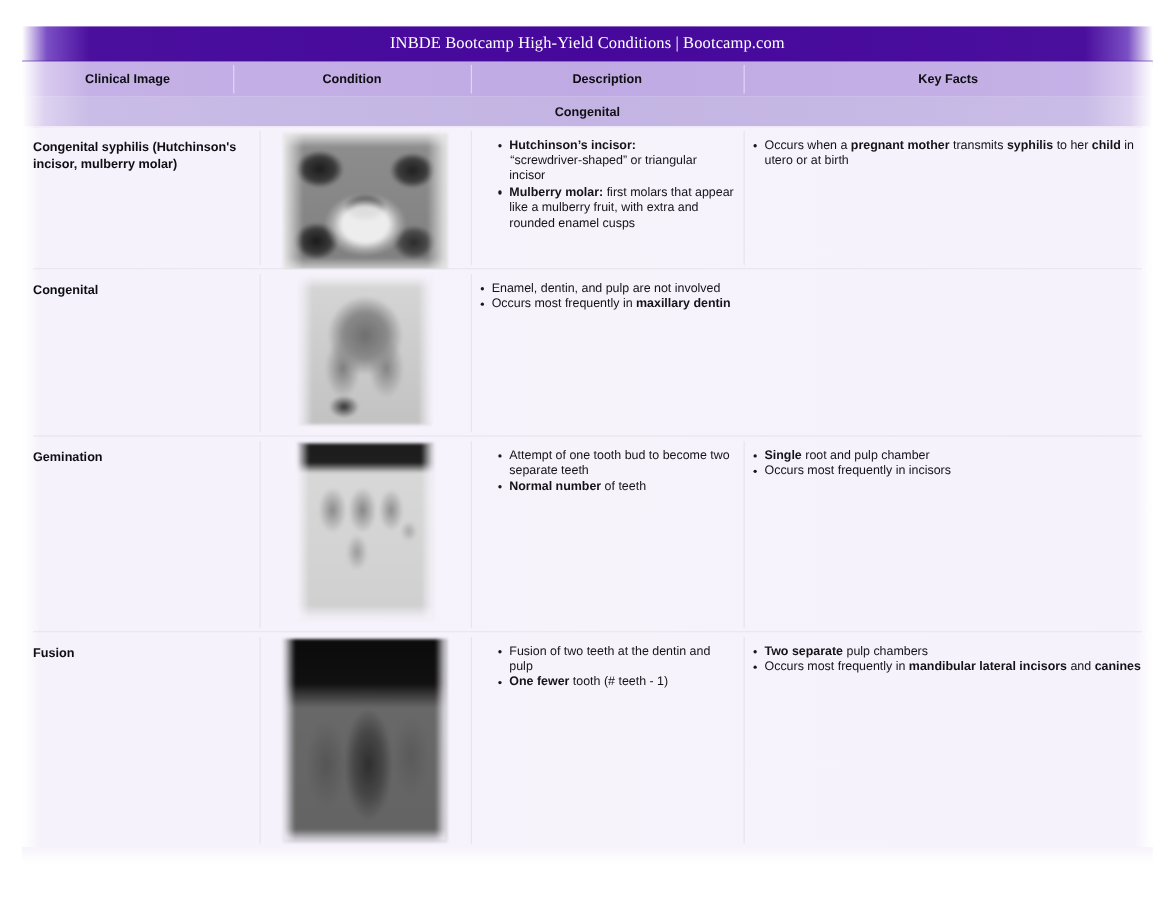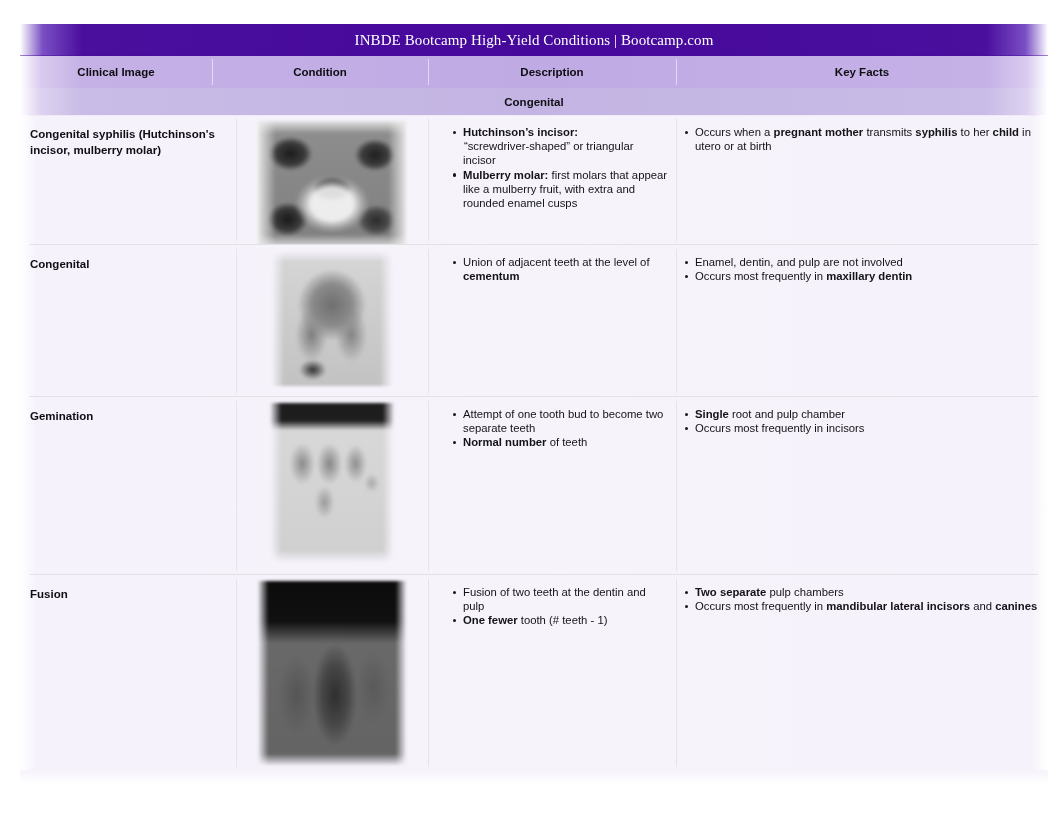--- a/index.html
+++ b/index.html
@@ -340,25 +340,20 @@
     <div class="trow" style="height:152px">
       <div class="cell-condition">
         <div class="cond-name">Congenital</div>
       </div>
       <div class="cell-image">
         <div class="xray xray-2">
           <div class="layer l1"></div>
             <div class="layer l2"></div>
         </div>
       </div>
-      <div class="cell-desc">
-        <ul class="bl">
-          <li>Union of adjacent teeth at the level of <b>cementum</b></li>
-        </ul>
-      </div>
       <div class="cell-facts">
         <ul class="bl">
           <li>Enamel, dentin, and pulp are not involved</li>
           <li>Occurs most frequently in <b>maxillary dentin</b></li>
         </ul>
       </div>
     </div>
 
     <div class="trow" style="height:178px">
       <div class="cell-condition">

